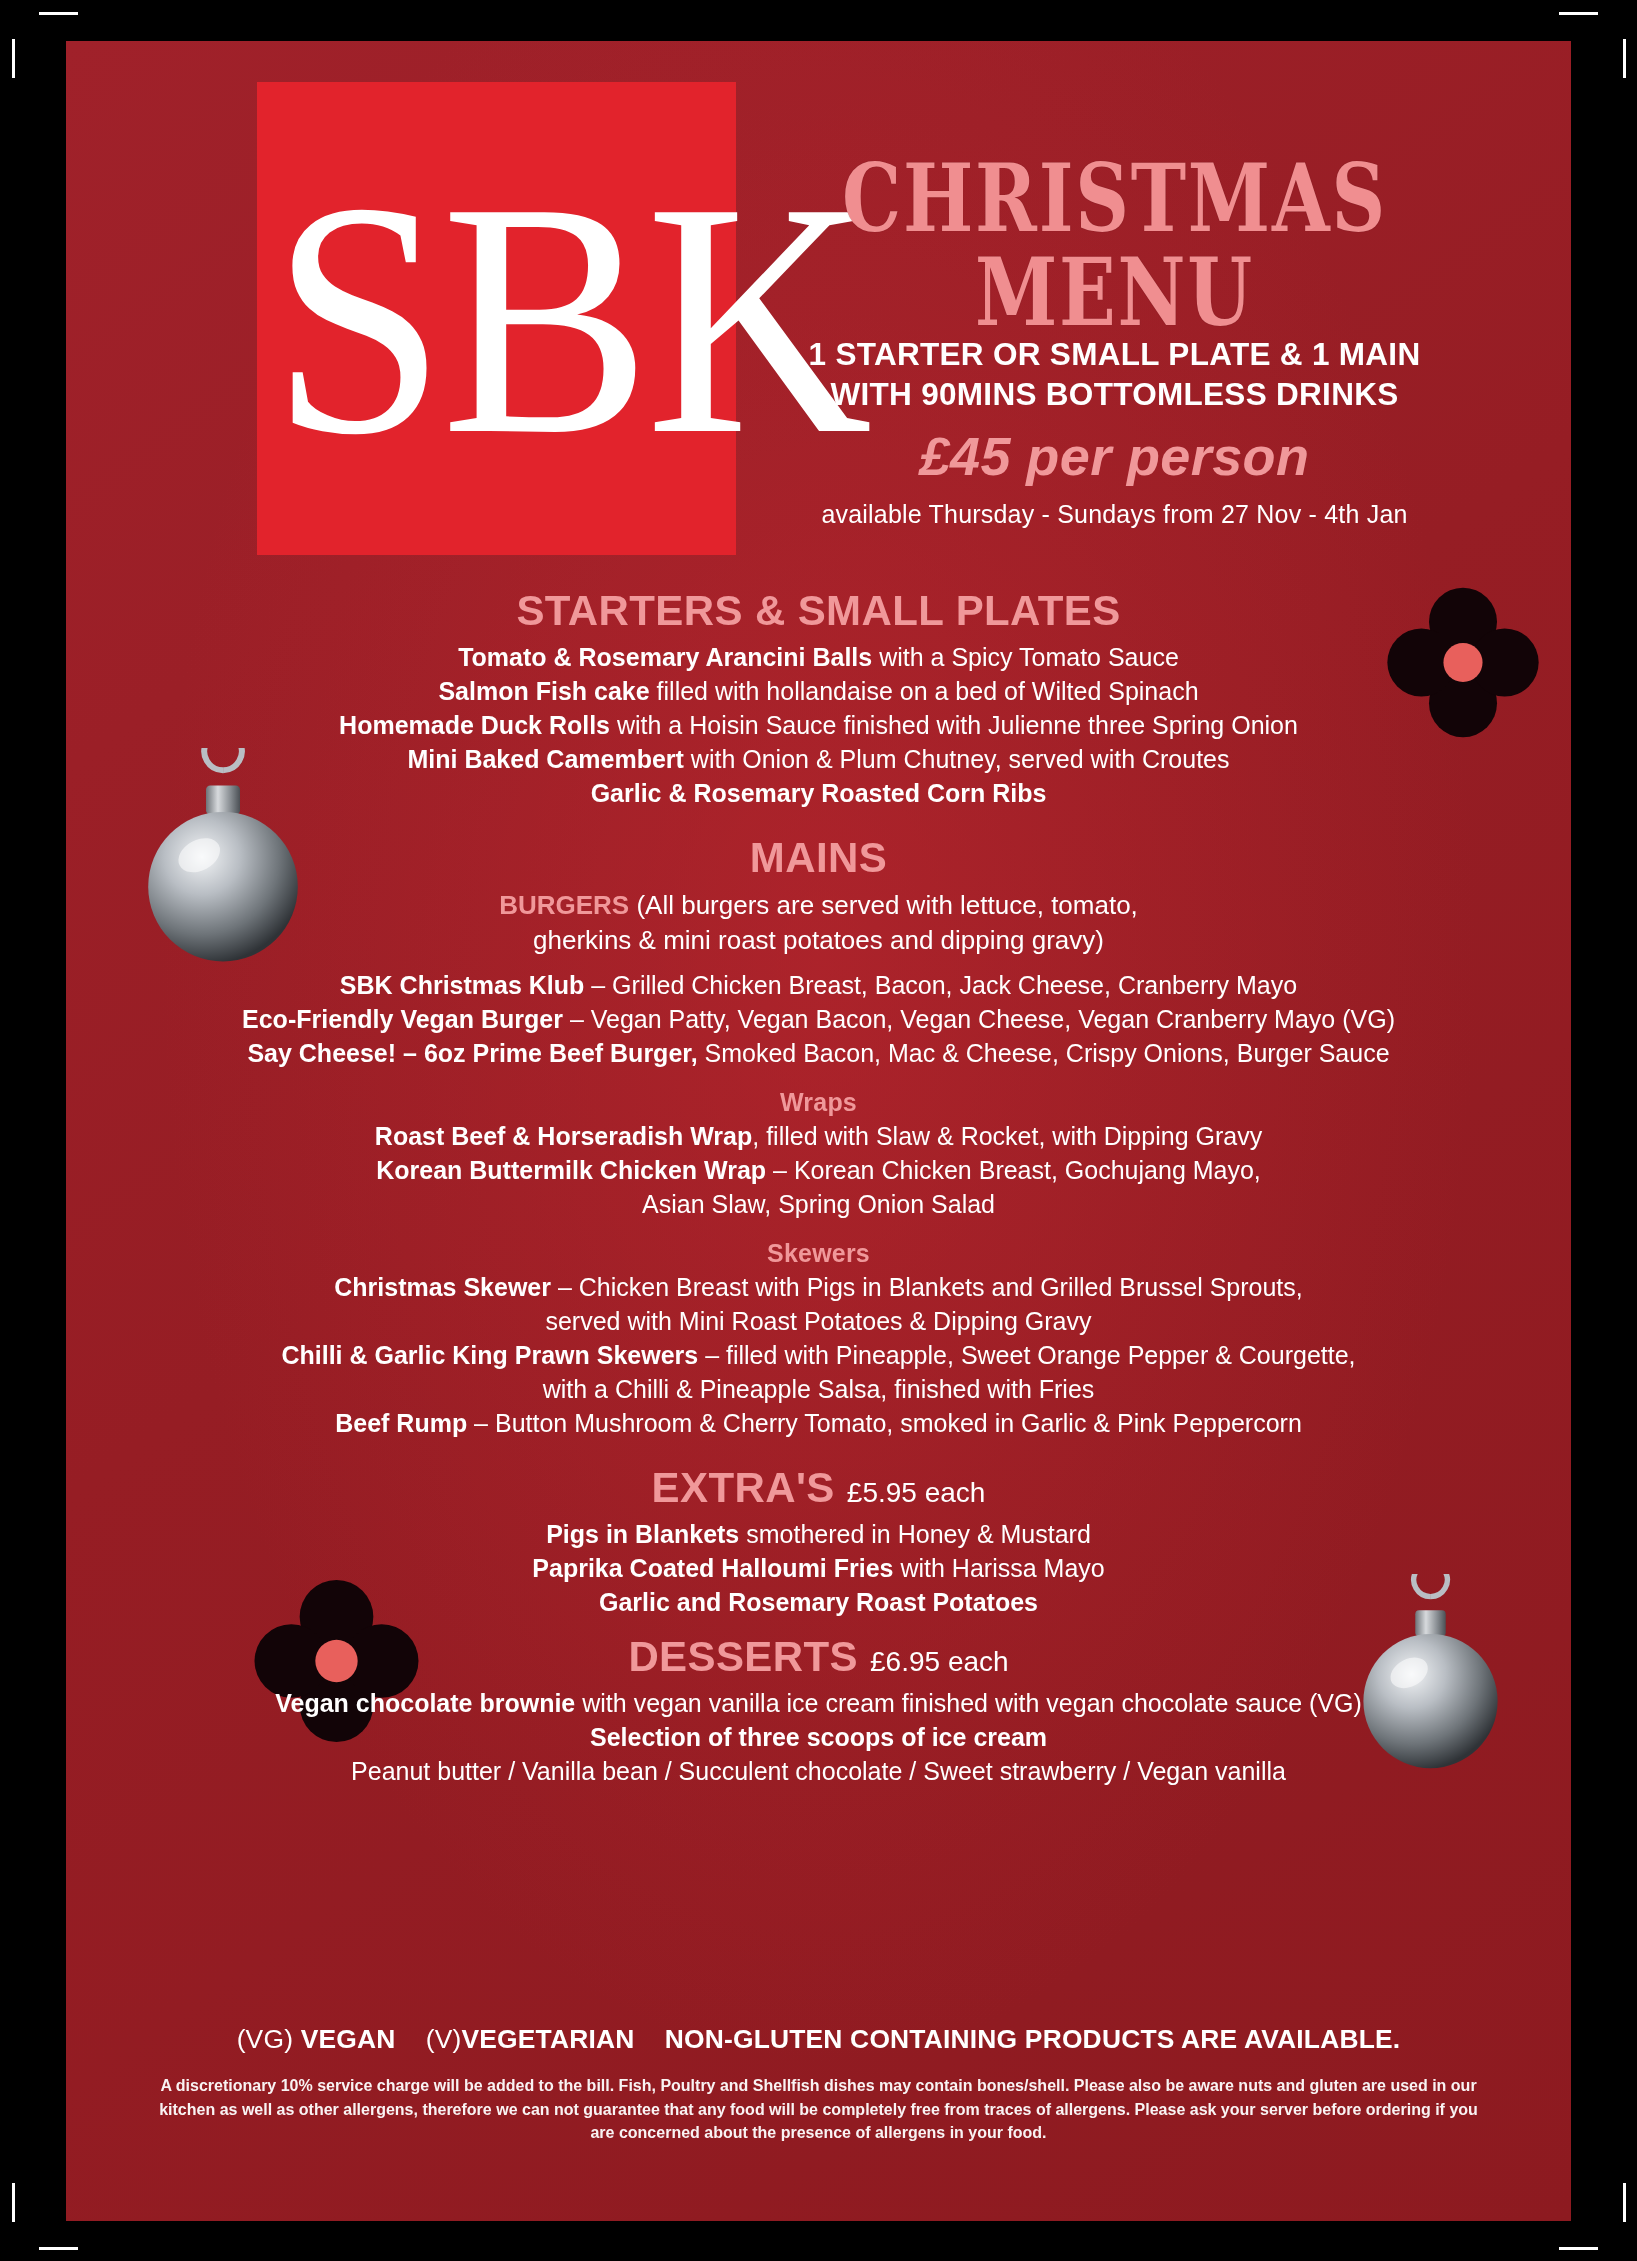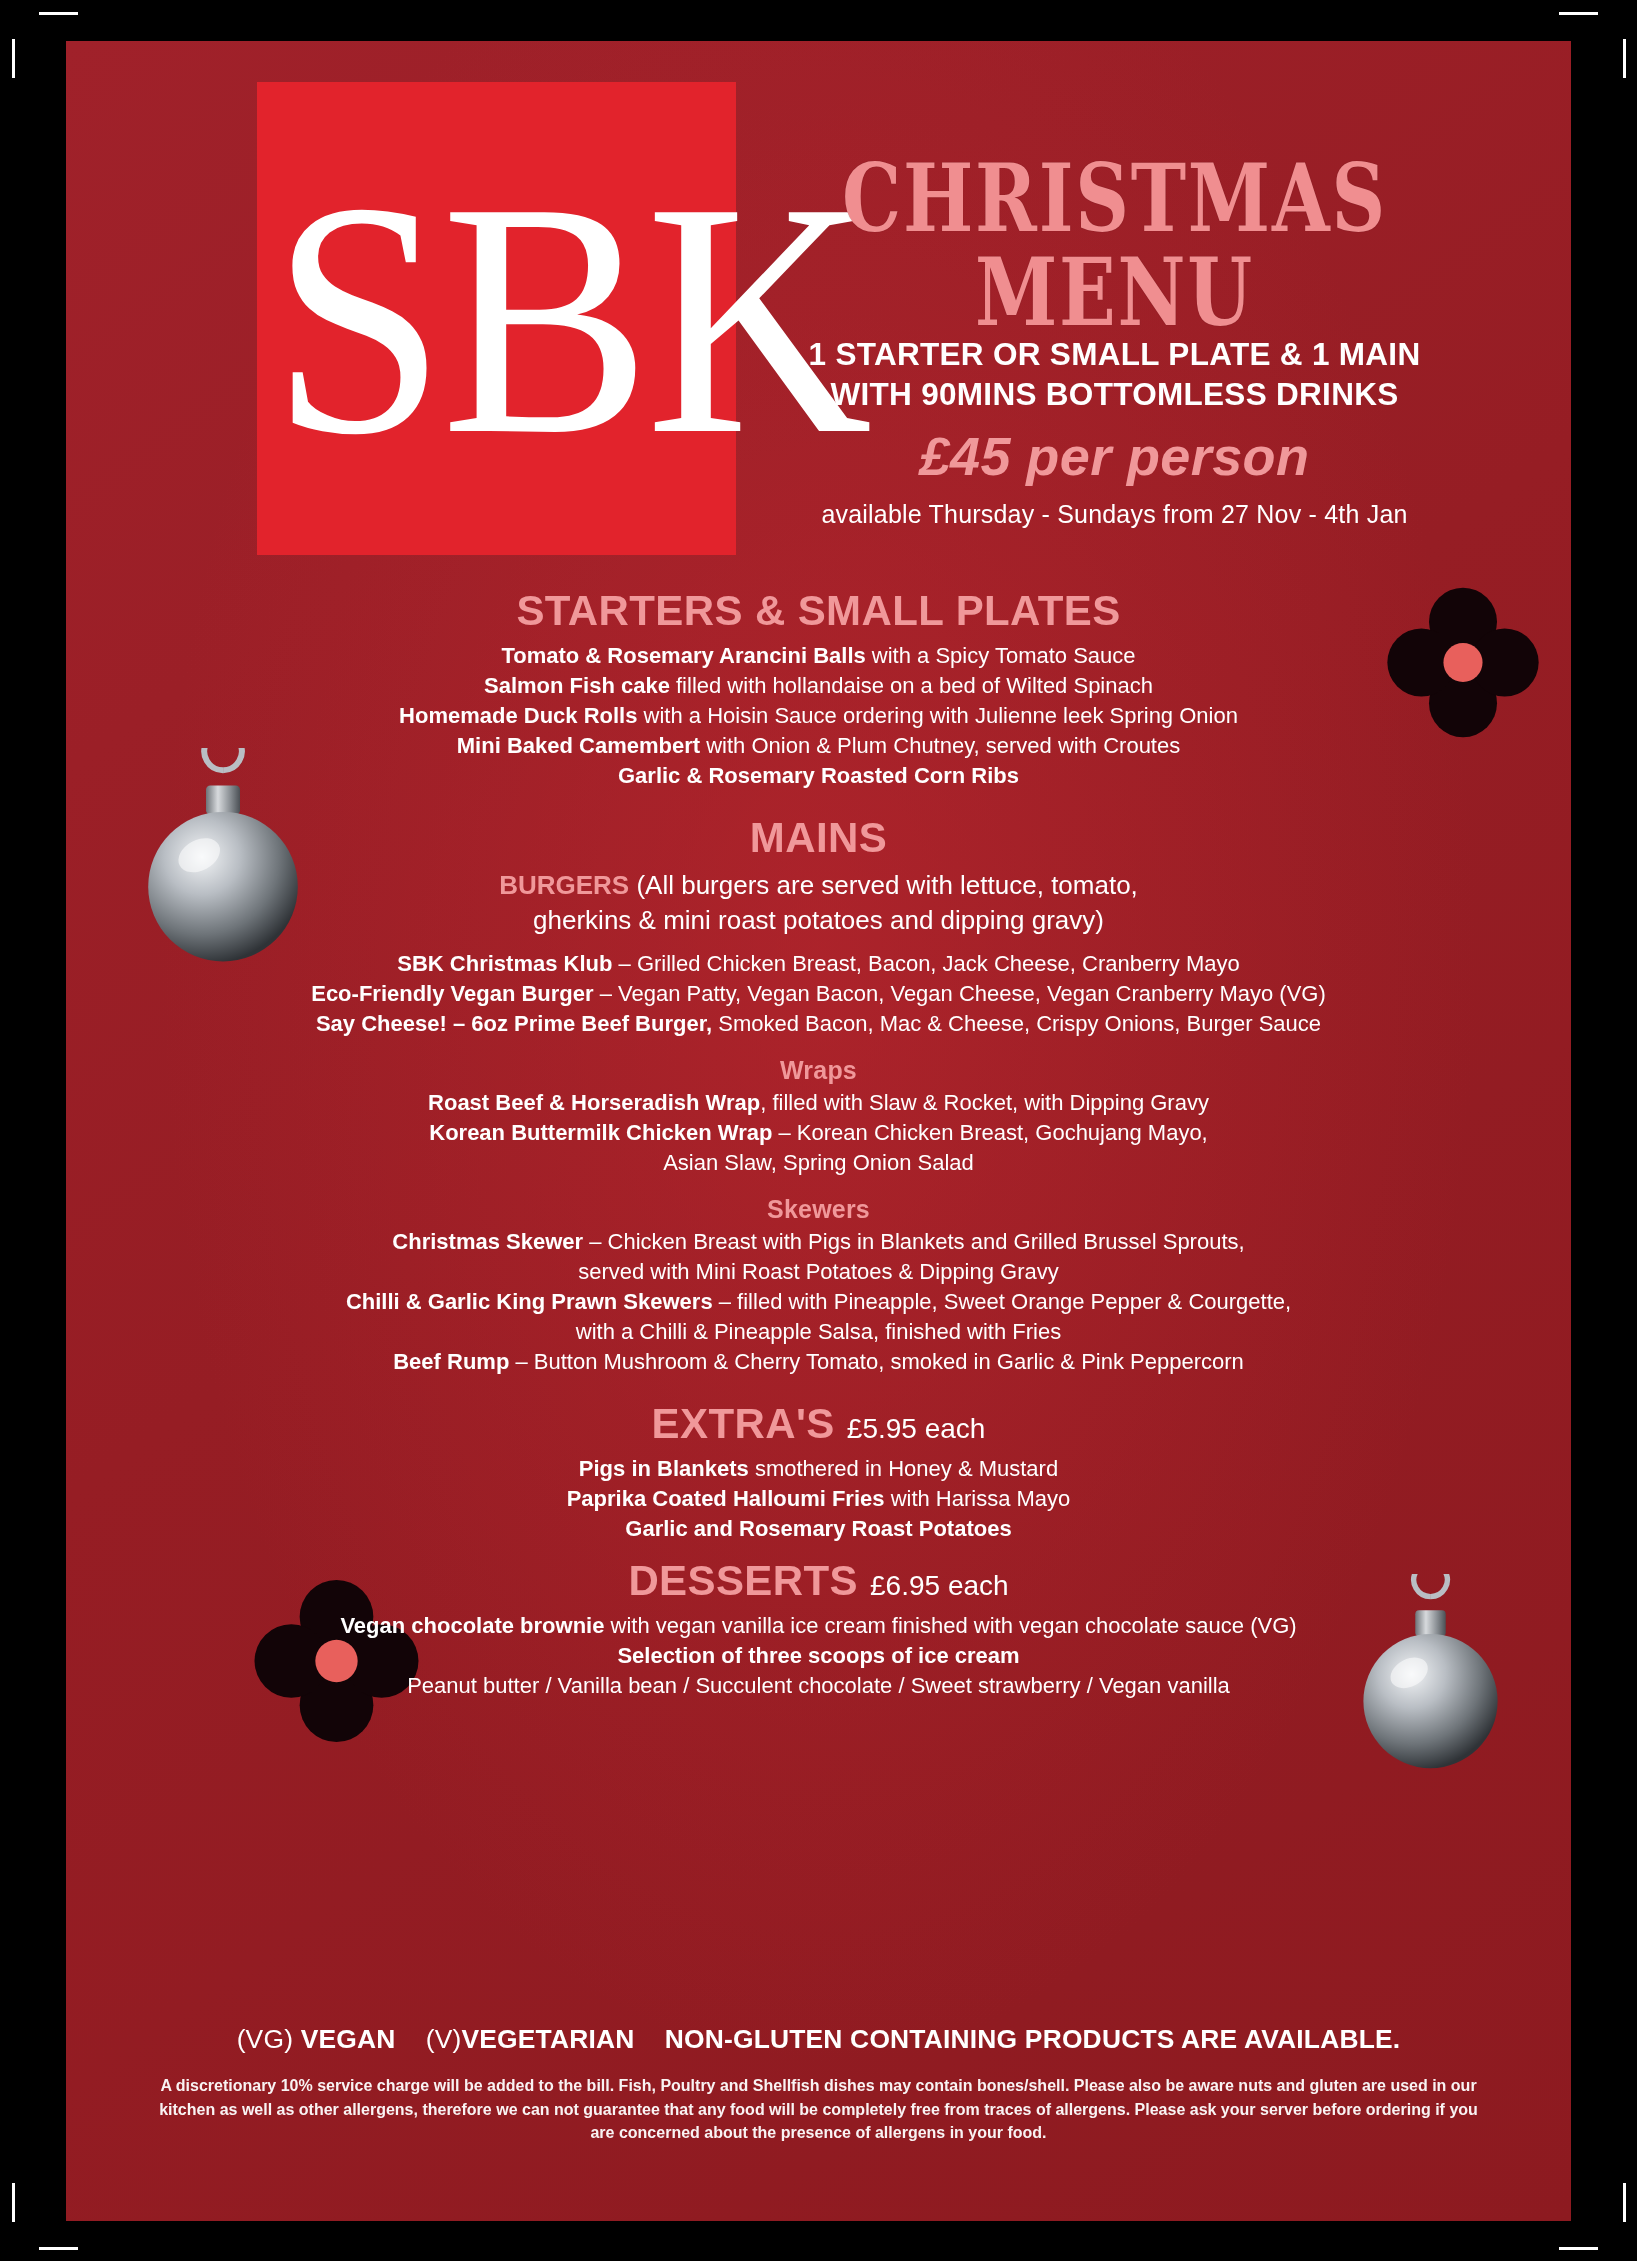--- a/index.html
+++ b/index.html
@@ -141,21 +141,21 @@
   .sub-head {
     color: #f0989a;
     font-size: 25px;
     font-weight: 700;
     letter-spacing: 0.2px;
     line-height: 1.25;
     margin: 3.4px 0 1.7px 0;
   }
   .item {
     color: #ffffff;
-    font-size: 22px;
+    font-size: 25px;
     line-height: 1.33;
     font-weight: 400;
     margin: 0 0 0.9px 0;
   }
   .item b { font-weight: 700; }
   .spacer-s { height: 12px; }
   .spacer-m { height: 22px; }
 
   .burger-note {
     color: #ffffff;
@@ -293,21 +293,21 @@
       <div class="deal-line">WITH 90MINS BOTTOMLESS DRINKS</div>
       <div class="price">£45 per person</div>
       <div class="avail">available Thursday - Sundays from 27 Nov - 4th Jan</div>
     </div>
 
     <div class="body-col">
 
       <div class="sec-title">STARTERS &amp; SMALL PLATES</div>
       <div class="item"><b>Tomato &amp; Rosemary Arancini Balls</b><span> with a Spicy Tomato Sauce</span></div>
       <div class="item"><b>Salmon Fish cake</b><span> filled with hollandaise on a bed of Wilted Spinach</span></div>
-      <div class="item"><b>Homemade Duck Rolls</b><span> with a Hoisin Sauce ordering with Julienne leek Spring Onion</span></div>
+      <div class="item"><b>Homemade Duck Rolls</b><span> with a Hoisin Sauce finished with Julienne three Spring Onion</span></div>
       <div class="item"><b>Mini Baked Camembert</b><span> with Onion &amp; Plum Chutney, served with Croutes</span></div>
       <div class="item"><b>Garlic &amp; Rosemary Roasted Corn Ribs</b><span></span></div>
 
       <div class="spacer-m"></div>
 
       <div class="sec-title">MAINS</div>
       <div class="burger-note"><span class="bhead">BURGERS</span><span> (All burgers are served with lettuce, tomato,</span></div>
       <div class="burger-note">gherkins &amp; mini roast potatoes and dipping gravy)</div>
 
       <div class="spacer-s"></div>

